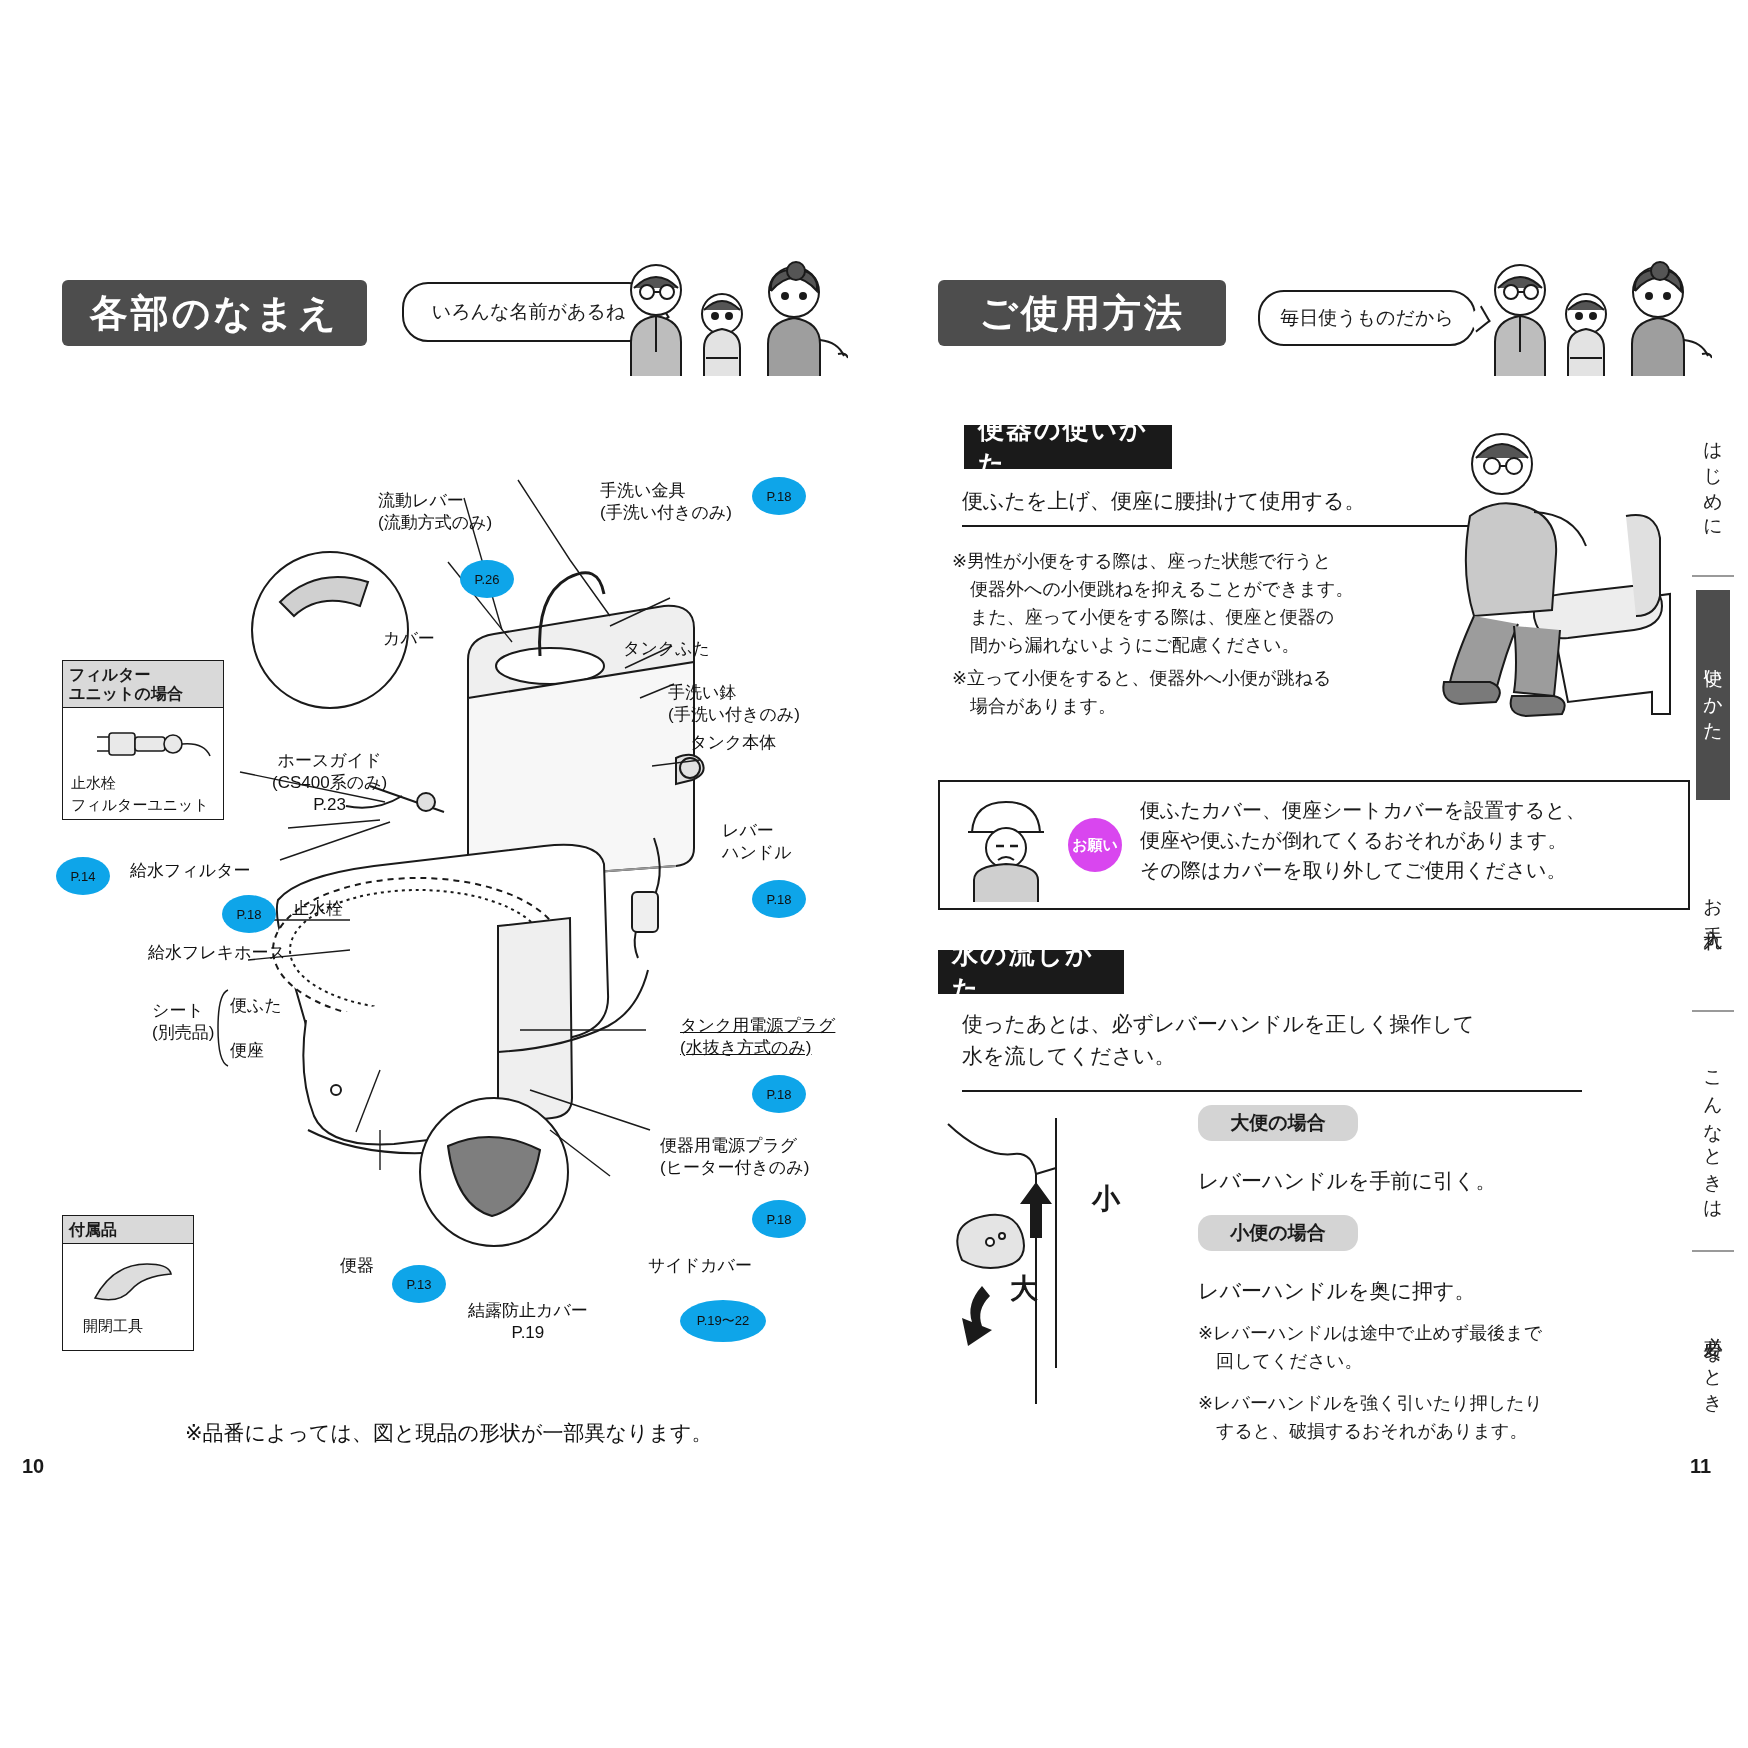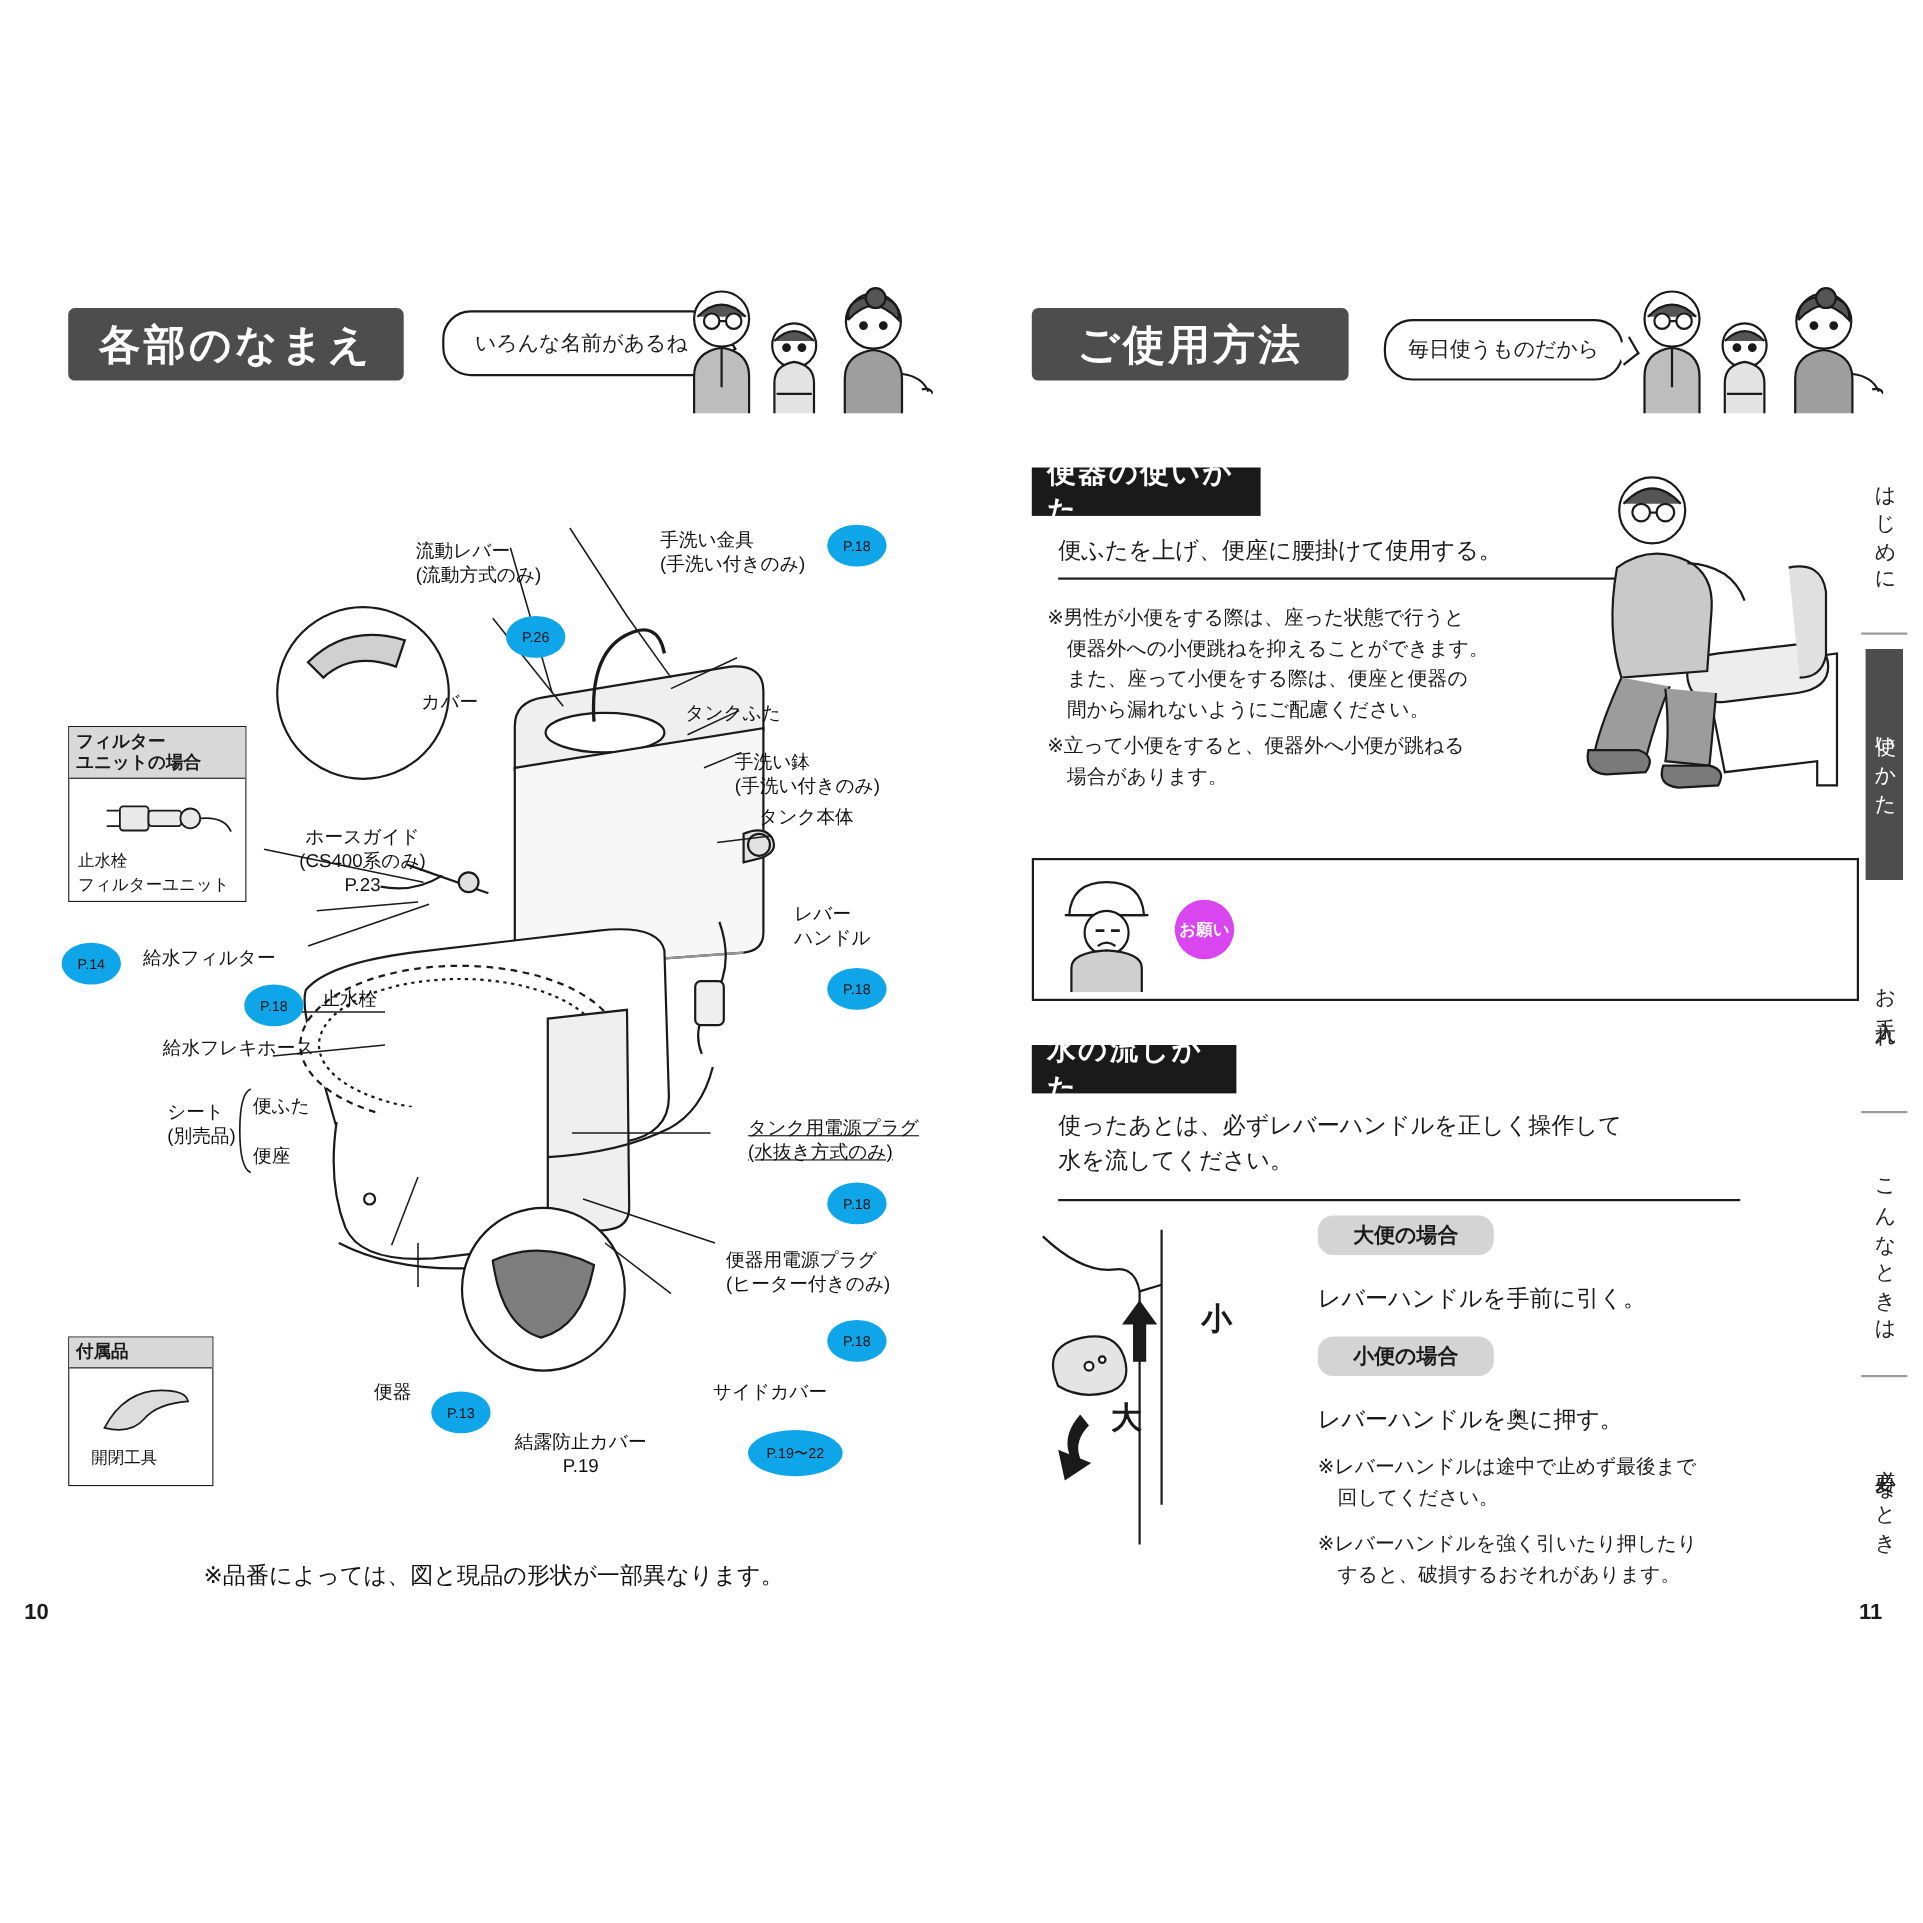--- a/index.html
+++ b/index.html
@@ -421,21 +421,21 @@
       <path d="M173 33 q23 -26 46 0 q2 -20 -23 -22 q-25 2 -23 22" fill="#555"></path>
       <circle cx="198" cy="13" r="9" fill="#555"></circle>
       <circle cx="187" cy="38" r="3" fill="#1a1a1a"></circle>
         <circle cx="205" cy="38" r="3" fill="#1a1a1a"></circle>
       <path d="M170 118 v-32 q0 -22 26 -26 q26 4 26 26 v32" fill="#9e9e9e"></path>
       <path d="M222 82 q18 2 24 16"></path>
       <path d="M240 96 q8 -2 10 4"></path>
     </g>
   </svg>
 
-  <div class="blackhead" style="left:938px; top:425px; width:208px; height:44px;">
+  <div class="blackhead" style="left:964px; top:425px; width:208px; height:44px;">
     <span>便器の使いかた</span>
   </div>
 
   <div class="bodytext" style="left:962px; top:485px; width:620px;">便ふたを上げ、便座に腰掛けて使用する。</div>
   <div class="hrule" style="left:962px; top:525px; width:560px; height:1.5px;"></div>
 
   <div class="notetext" style="left:952px; top:665px; width:640px; white-space:pre-line;">※立って小便をすると、便器外へ小便が跳ねる
 　場合があります。</div>
 
   <div class="notetext" style="left:952px; top:548px; width:640px; white-space:pre-line;">※男性が小便をする際は、座った状態で行うと
@@ -475,20 +475,23 @@
       <path d="M12 42 h76"></path>
       <circle cx="50" cy="58" r="20" fill="#fff"></circle>
       <path d="M40 56 h8 M54 56 h8" stroke-width="2.5"></path>
       <path d="M42 70 q8 -6 16 0"></path>
       <path d="M18 112 v-22 q0 -14 32 -16 q32 2 32 16 v22" fill="#cfcfcf"></path>
     </g>
   </svg>
   <div class="onegai" style="left:1068px; top:818px;">
     <span>お願い</span>
   </div>
+  <div class="bodytext" style="left:1140px; top:795px; width:540px; font-size:20px; white-space:pre-line;">便ふたカバー、便座シートカバーを設置すると、
+便座や便ふたが倒れてくるおそれがあります。
+その際はカバーを取り外してご使用ください。</div>
 
   <div class="blackhead" style="left:938px; top:950px; width:186px; height:44px;">
     <span>水の流しかた</span>
   </div>
 
   <div class="bodytext" style="left:962px; top:1008px; width:640px; white-space:pre-line;">使ったあとは、必ずレバーハンドルを正しく操作して
 水を流してください。</div>
   <div class="hrule" style="left:962px; top:1090px; width:620px; height:1.5px;"></div>
 
   <svg class="abs" style="left:938px; top:1110px;" width="230" height="300" viewBox="0 0 230 300">

